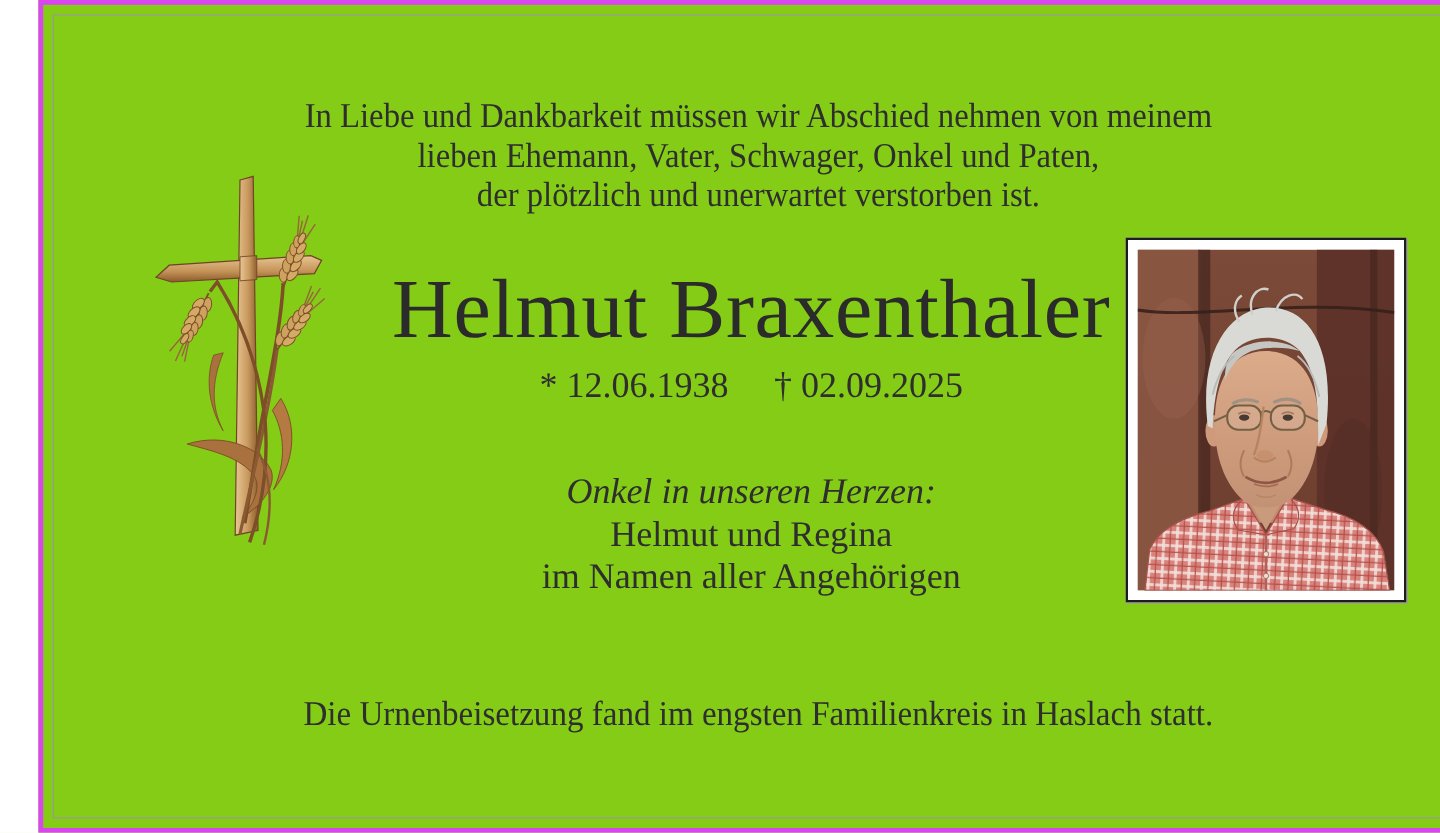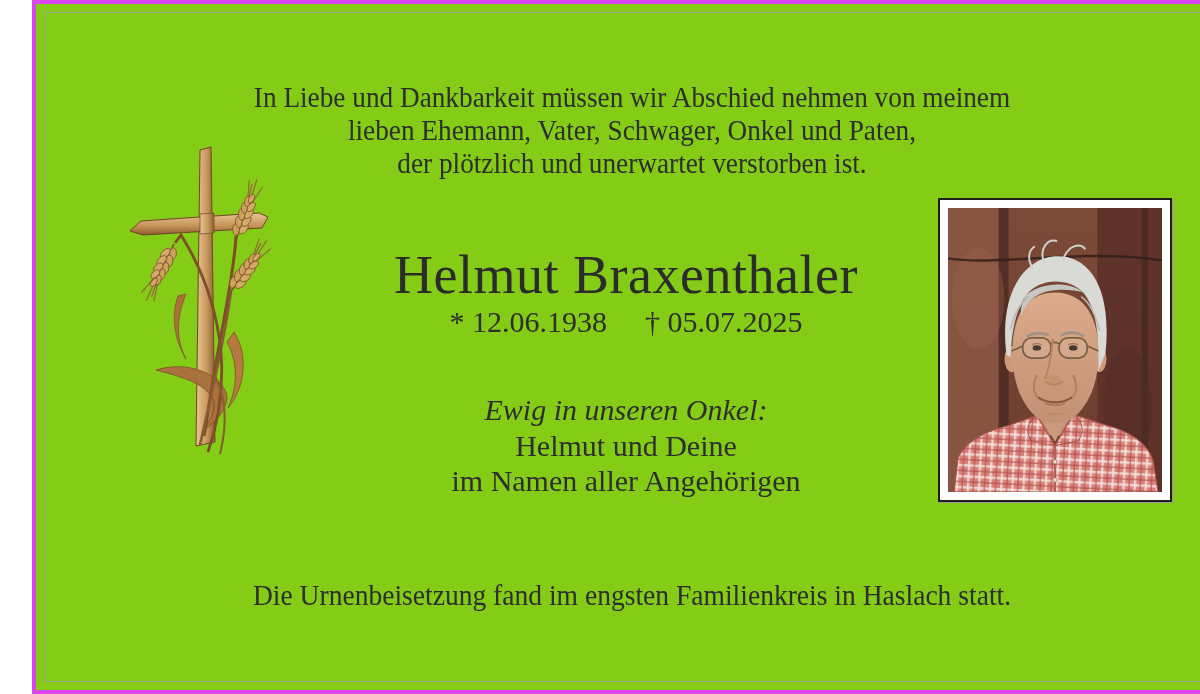--- a/index.html
+++ b/index.html
@@ -19,22 +19,22 @@
     text-align:center; font-size:29px; line-height:33px; color:#2e2e2e;
   }
   .intro .ln { transform:scaleX(0.94); transform-origin:50% 50%; }
 
   .cross-art { position:absolute; left:80px; top:130px; }
 
   .center-col {
     position:absolute; left:240px; top:0; width:700px; text-align:center;
   }
   .deceased-name {
-    position:absolute; top:240px; left:0; width:100%;
-    font-size:54px; line-height:62px; letter-spacing:0.5px; color:#2b2b2b;
+    position:absolute; top:224px; left:0; width:100%;
+    font-size:70px; line-height:62px; letter-spacing:0.5px; color:#2b2b2b;
     white-space:nowrap;
   }
   .dates {
     position:absolute; top:300px; left:0; width:100%;
     font-size:30px; line-height:36px; color:#2e2e2e; white-space:nowrap;
   }
   .dates .gap { display:inline-block; width:38px; }
   .tribute {
     position:absolute; top:388px; left:0; width:100%;
     font-size:30px; line-height:35px; color:#2e2e2e;
@@ -119,25 +119,25 @@
         <use href="#ear"></use>
       </g>
     <g transform="translate(57,112) rotate(207)">
         <use href="#ear"></use>
       </g>
   </svg>
 
   <div class="center-col">
     <div class="deceased-name">Helmut Braxenthaler</div>
     <div class="dates">
-      <span>* 12.06.1938</span><span class="gap"></span><span>† 05.07.2025</span>
+      <span>* 12.06.1938</span><span class="gap"></span><span>† 02.09.2025</span>
     </div>
     <div class="tribute">
-      <div class="heading">Ewig in unseren Onkel:</div>
-      <div>Helmut und Deine</div>
+      <div class="heading">Onkel in unseren Herzen:</div>
+      <div>Helmut und Regina</div>
       <div>im Namen aller Angehörigen</div>
     </div>
   </div>
 
 
   <figure class="photo-frame">
     <svg viewBox="0 0 212 282" preserveAspectRatio="none" aria-hidden="true">
       <defs>
         <linearGradient id="bgGrad" x1="0" y1="0" x2="0" y2="1">
           <stop offset="0" stop-color="#7c4a38"></stop>

